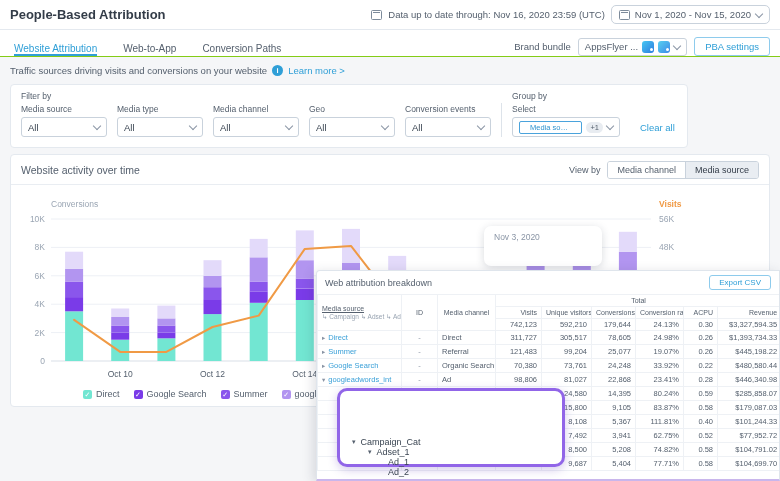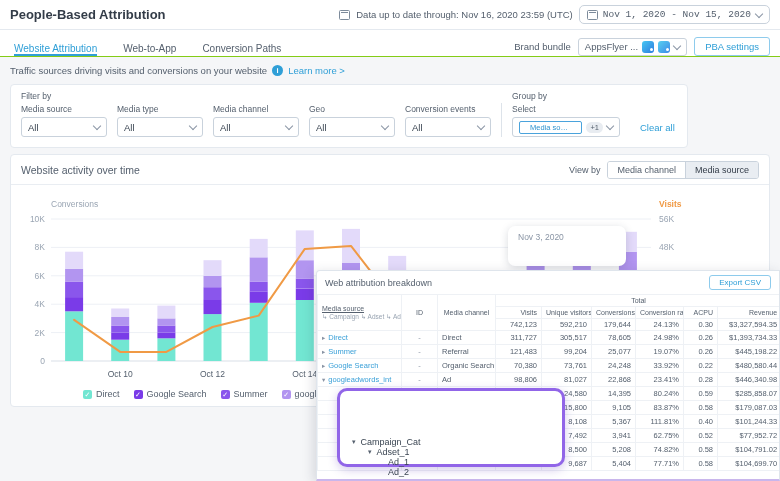--- a/index.html
+++ b/index.html
@@ -8,21 +8,21 @@
   
   .topbar{height:30px;background:#fff;border-bottom:1px solid #e4e9ef;display:flex;align-items:center;
           padding:0 10px;box-sizing:border-box;}
   .title{font-size:13px;font-weight:bold;color:#333c48;flex:1;}
   .meta{display:flex;align-items:center;gap:6px;font-size:9.5px;color:#55606e;}
   .cal{display:inline-block;width:9px;height:8px;border:1px solid #7d8b9b;border-radius:1.5px;position:relative;flex:none;}
   .cal:before{content:"";position:absolute;left:1px;right:1px;top:1.5px;height:1.2px;background:#7d8b9b;}
   .chev{width:5px;height:5px;border-right:1.3px solid #8a95a5;border-bottom:1.3px solid #8a95a5;
         transform:rotate(45deg);display:inline-block;margin-top:-2px;flex:none;}
   .dateselect{display:flex;align-items:center;gap:5px;border:1px solid #c9d2dc;border-radius:5px;
-              padding:3px 7px;background:#fff;cursor:pointer;font-family:Liberation Mono, monospace;}
+              padding:3px 7px;background:#fff;cursor:pointer;}
   
   .tabrow{height:27px;background:#fff;border-bottom:1px solid #84cc16;display:flex;align-items:flex-end;
           padding:0 10px;box-sizing:border-box;}
   .tabs{display:flex;gap:26px;margin-left:4px;}
   .tab{display:flex;align-items:center;font-size:10px;color:#55606e;border-bottom:2.5px solid transparent;cursor:pointer;}
   .tab.active{color:#2f9fd7;border-bottom-color:#2f9fd7;}
   .tabright{margin-left:auto;display:flex;align-items:center;gap:7px;font-size:9.5px;color:#55606e;}
   .bundle{display:flex;align-items:center;gap:4px;border:1px solid #c9d2dc;border-radius:3px;
           padding:2px 6px;background:#fff;cursor:pointer;}
   .appicon{width:12px;height:12px;border-radius:3px;position:relative;flex:none;}
@@ -61,21 +61,21 @@
   .seg{padding:3px 9px;font-size:9px;color:#55606e;background:#fff;cursor:pointer;}
   .seg+.seg{border-left:1px solid #c9d2dc;}
   .seg.active{background:#e9edf2;color:#333c48;}
   svg text{font-family:"Liberation Sans",sans-serif;}
   .legend{display:flex;gap:14px;margin:0 0 0 72px;align-items:center;}
   .lgi{display:inline-flex;align-items:center;gap:4px;cursor:pointer;}
   .lgbox{width:9px;height:9px;border-radius:2px;color:#fff;font-size:7px;display:inline-flex;
          align-items:center;justify-content:center;line-height:1;flex:none;}
   .lgt{font-size:9px;color:#55606e;}
   
-  .tooltip{position:absolute;left:508px;top:226px;width:118px;height:40px;background:#fff;border-radius:7px;
+  .tooltip{position:absolute;left:484px;top:226px;width:118px;height:40px;background:#fff;border-radius:7px;
            box-shadow:0 2px 8px rgba(40,50,70,.18);z-index:3;padding:6px 10px;font-size:8.5px;color:#8a95a5;box-sizing:border-box;}
   
   .tablecard{position:absolute;left:316px;top:270px;width:464px;height:211px;background:#fff;
              border:1px solid #dfe5ec;border-bottom:2px solid #c9b6ec;border-radius:4px 0 0 0;
              box-shadow:-3px 2px 12px rgba(40,50,70,.15);z-index:5;box-sizing:border-box;overflow:hidden;}
   .ttl{display:flex;align-items:center;padding:4px 8px;}
   .ttl-t{font-size:9px;color:#55606e;}
   .export{margin-left:auto;border:1px solid #8ecbec;color:#2f9fd7;background:#fff;border-radius:3px;
           padding:2px 9px;font-size:8px;cursor:pointer;font-family:inherit;}
   table{width:100%;border-collapse:collapse;table-layout:fixed;font-size:7.5px;color:#55606e;}

